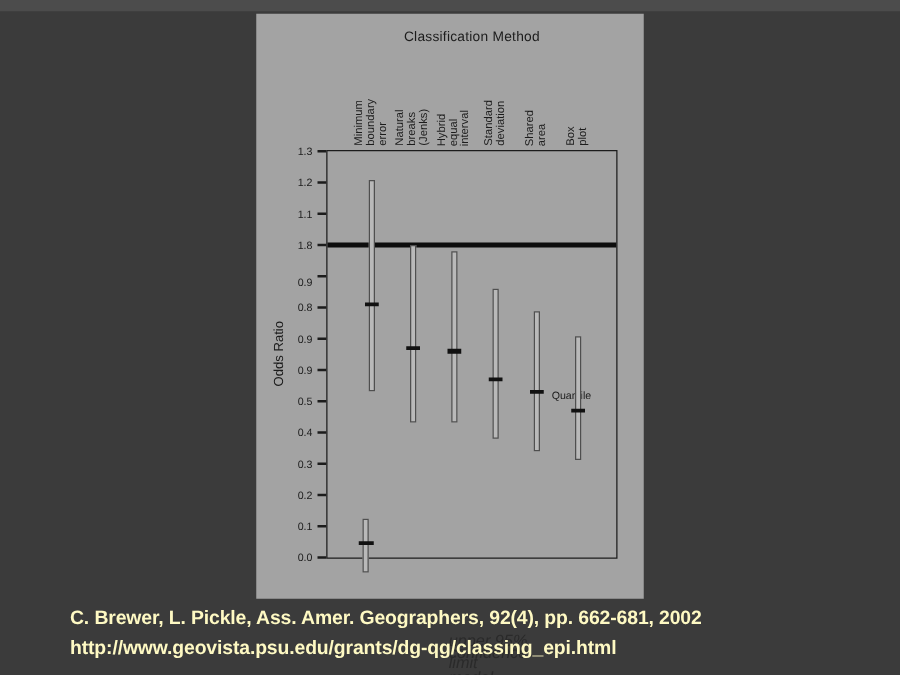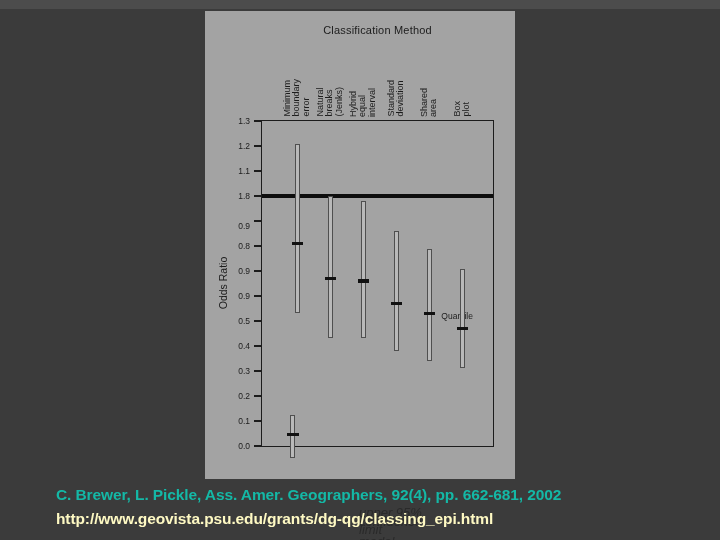--- a/index.html
+++ b/index.html
@@ -126,14 +126,14 @@
       <div class="ci-bar" style="left: 164.5px; top: 127.5px; height: 110px; background: rgb(185, 185, 185); border-color: rgb(79, 79, 79);"></div>
       <div class="estimate-tick" style="left: 161.5px; top: 190.9px; background: rgb(17, 17, 17);"></div>
       <div class="col-label" style="left: 200px;">Box plot</div>
       <div class="ci-bar" style="left: 197.5px; top: 147.5px; height: 97.5px; background: rgb(185, 185, 185); border-color: rgb(79, 79, 79);"></div>
       <div class="estimate-tick" style="left: 194.5px; top: 205.9px; background: rgb(17, 17, 17);"></div>
       <div class="ci-bar" style="left: 28px; top: 293.75px; height: 41.25px; background: rgb(185, 185, 185); border-color: rgb(79, 79, 79);"></div>
       <div class="estimate-tick" style="left: 24.5px; width: 12px; top: 312.15px; background: rgb(17, 17, 17);"></div>
     </div>
 </div>
 
-<div class="caption-line caption-1" style="color: #14b8a6;">C. Brewer, L. Pickle, Ass. Amer. Geographers, 92(4), pp. 662-681, 2002</div>
+<div class="caption-line caption-1" style="color: #fef9c3;">C. Brewer, L. Pickle, Ass. Amer. Geographers, 92(4), pp. 662-681, 2002</div>
 <div class="caption-line caption-2" style="color: #fef9c3;">http://www.geovista.psu.edu/grants/dg-qg/classing_epi.html</div>
 
 </body></html>

